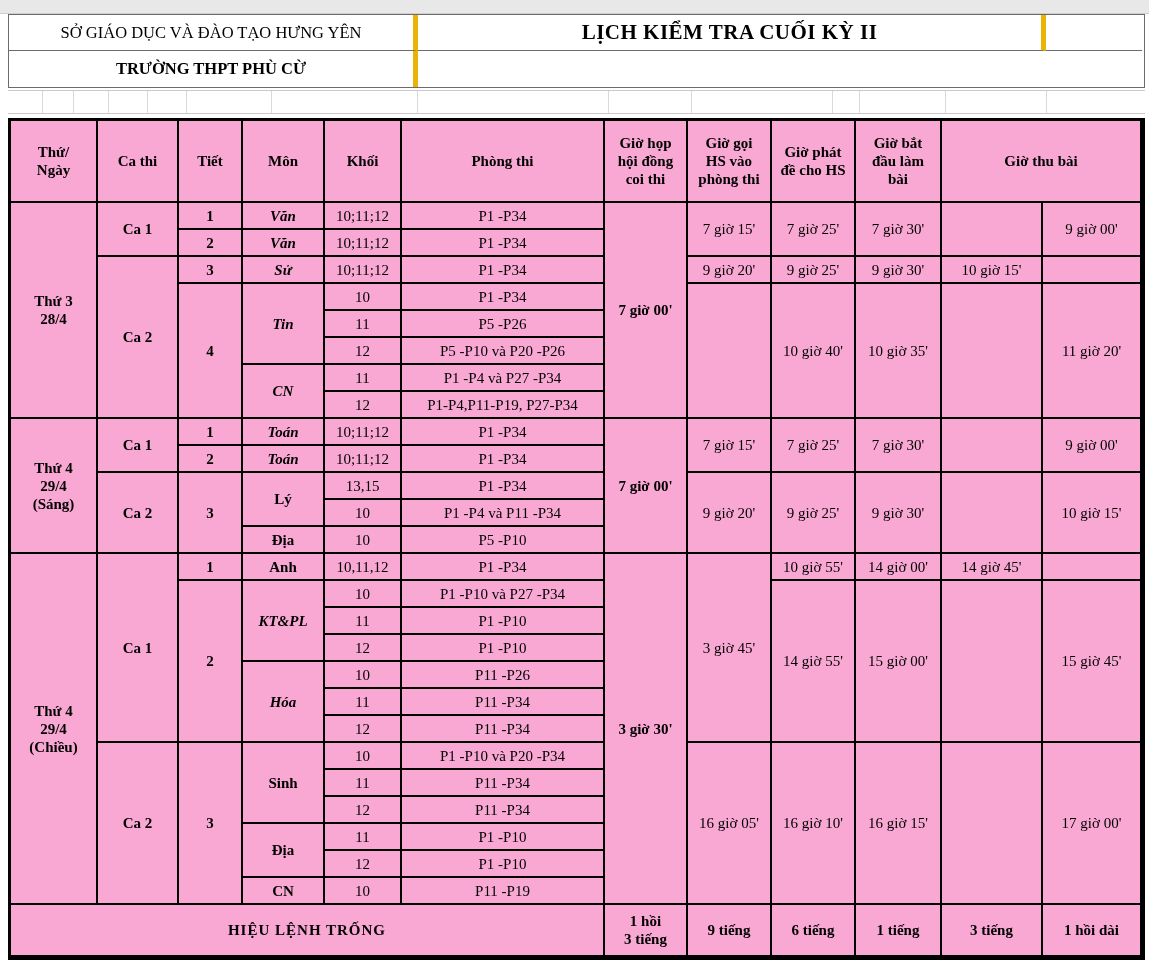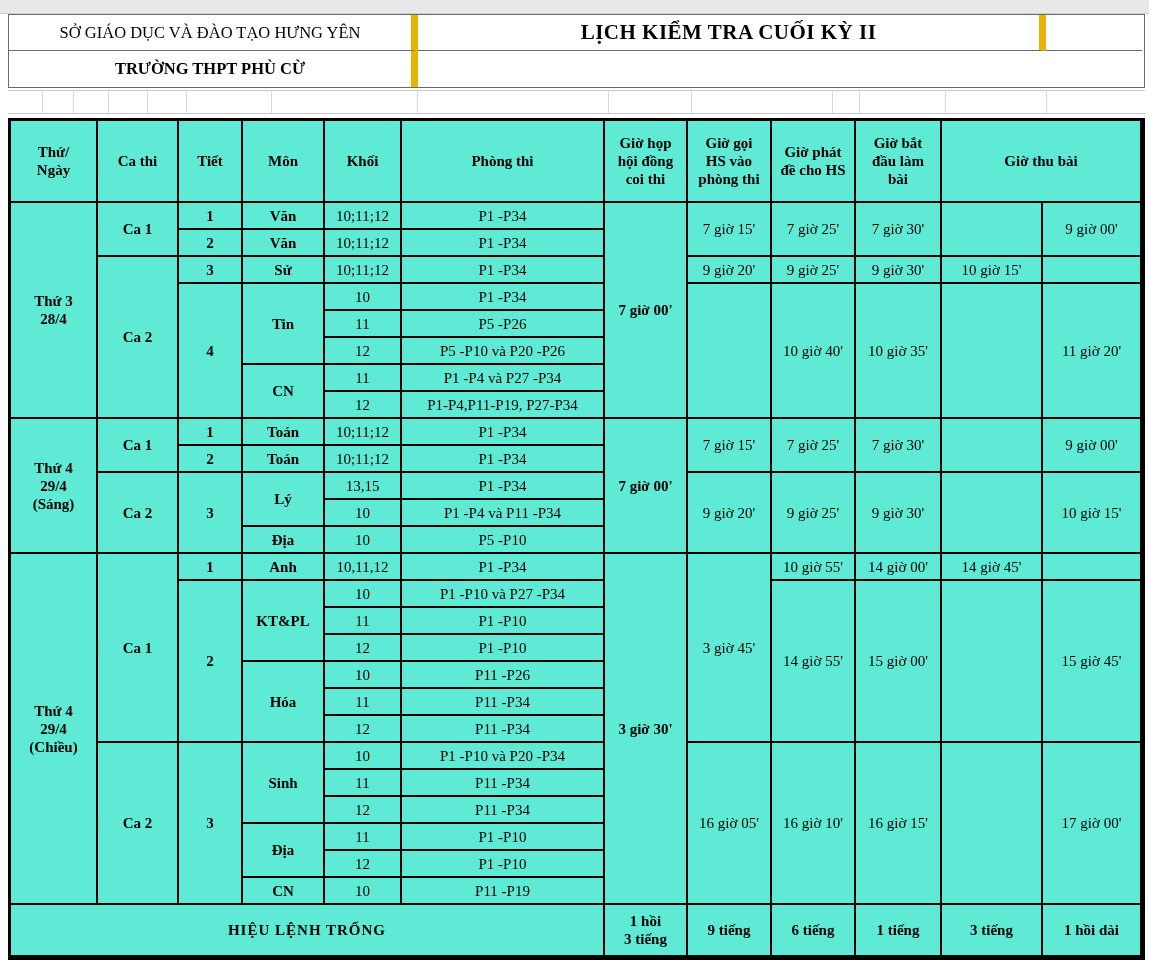--- a/index.html
+++ b/index.html
@@ -3,47 +3,47 @@
 <meta charset="utf-8">
 <style>
   html,body{margin:0;padding:0;background:#fff;}
   .page{position:relative;width:1149px;height:971px;background:#ffffff;overflow:hidden;
         font-family:"Liberation Serif","DejaVu Serif",serif;color:#000;}
   .topbar{position:absolute;top:0;left:0;width:1149px;height:13px;background:#e8e8e8;border-bottom:1px solid #cfcfcf;}
 
   
   .titlebox{position:absolute;top:14px;left:8px;width:1137px;border:1px solid #6b6b6b;
             display:grid;grid-template-columns:409px 628px 96px;box-sizing:border-box;}
-  .tcell{border-right:7px solid #eab308;border-bottom:1px solid #6b6b6b;height:36px;
+  .tcell{border-right:5px solid #eab308;border-bottom:1px solid #6b6b6b;height:36px;
          display:flex;align-items:center;justify-content:center;box-sizing:border-box;}
   .tcell.lastcol{border-right:none;}
   .tcell.lastrow{border-bottom:none;}
   .org1{font-size:16.5px;}
   .org2{font-size:16.5px;font-weight:bold;}
   .tt1{font-size:21px;font-weight:bold;letter-spacing:.5px;}
   .tt2{font-size:19.5px;font-weight:bold;}
 
   
   .strip{position:absolute;top:90px;left:8px;width:1137px;height:24px;box-sizing:border-box;
          border-top:1px solid #c9c9c9;border-bottom:1px solid #c9c9c9;}
   .gl{position:absolute;top:0;width:1px;height:22px;background:#d9d9d9;}
 
   
   table.sched{position:absolute;top:118px;left:8px;border-collapse:separate;border-spacing:0;
-              table-layout:fixed;border:3px solid #000;background:#5eead4;}
+              table-layout:fixed;border:3px solid #000;background:#f9a8d4;}
   table.sched td{box-sizing:border-box;border-right:2px solid #000;border-bottom:2px solid #000;
                  text-align:center;vertical-align:middle;font-size:15px;padding:1px 2px;line-height:1.2;
                  overflow:hidden;}
   tr.hrow{height:82px;}
   tr.drow{height:27px;}
   tr.frow{height:52px;}
   .hd{font-weight:bold;font-size:15px;}
   .pre{white-space:pre-line;}
   .b{font-weight:bold;}
-  .i{}
+  .i{font-style:italic;}
   .mn{font-weight:bold;font-size:16px;}
   .kh{font-size:15px;}
   .tm{font-size:16px;}
   .hop{font-weight:bold;font-size:16px;}
   .day{font-weight:bold;font-size:15px;line-height:1.45;}
   .ph{text-align:left;padding-left:5px;font-size:16px;}
   .phs{font-size:12.5px;padding-left:3px;}
   .dash{border-bottom:2px dashed #000;}
   .cr0{border-right:none;margin-left:44px;}
   .cb0{border-bottom:none;}

